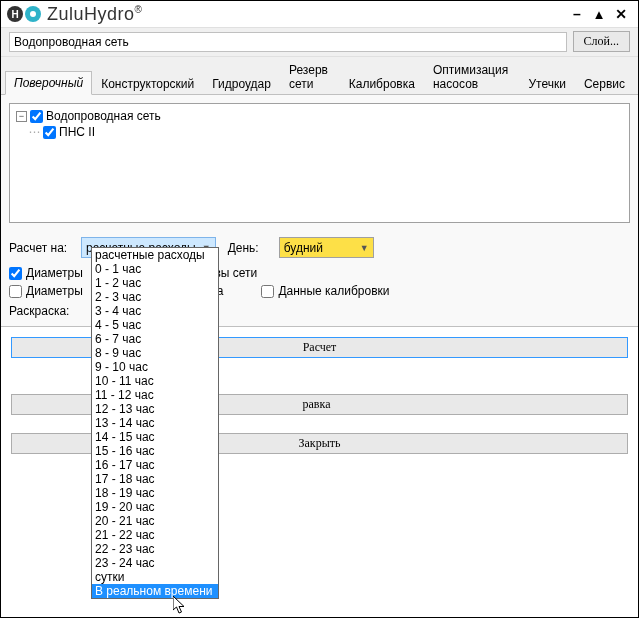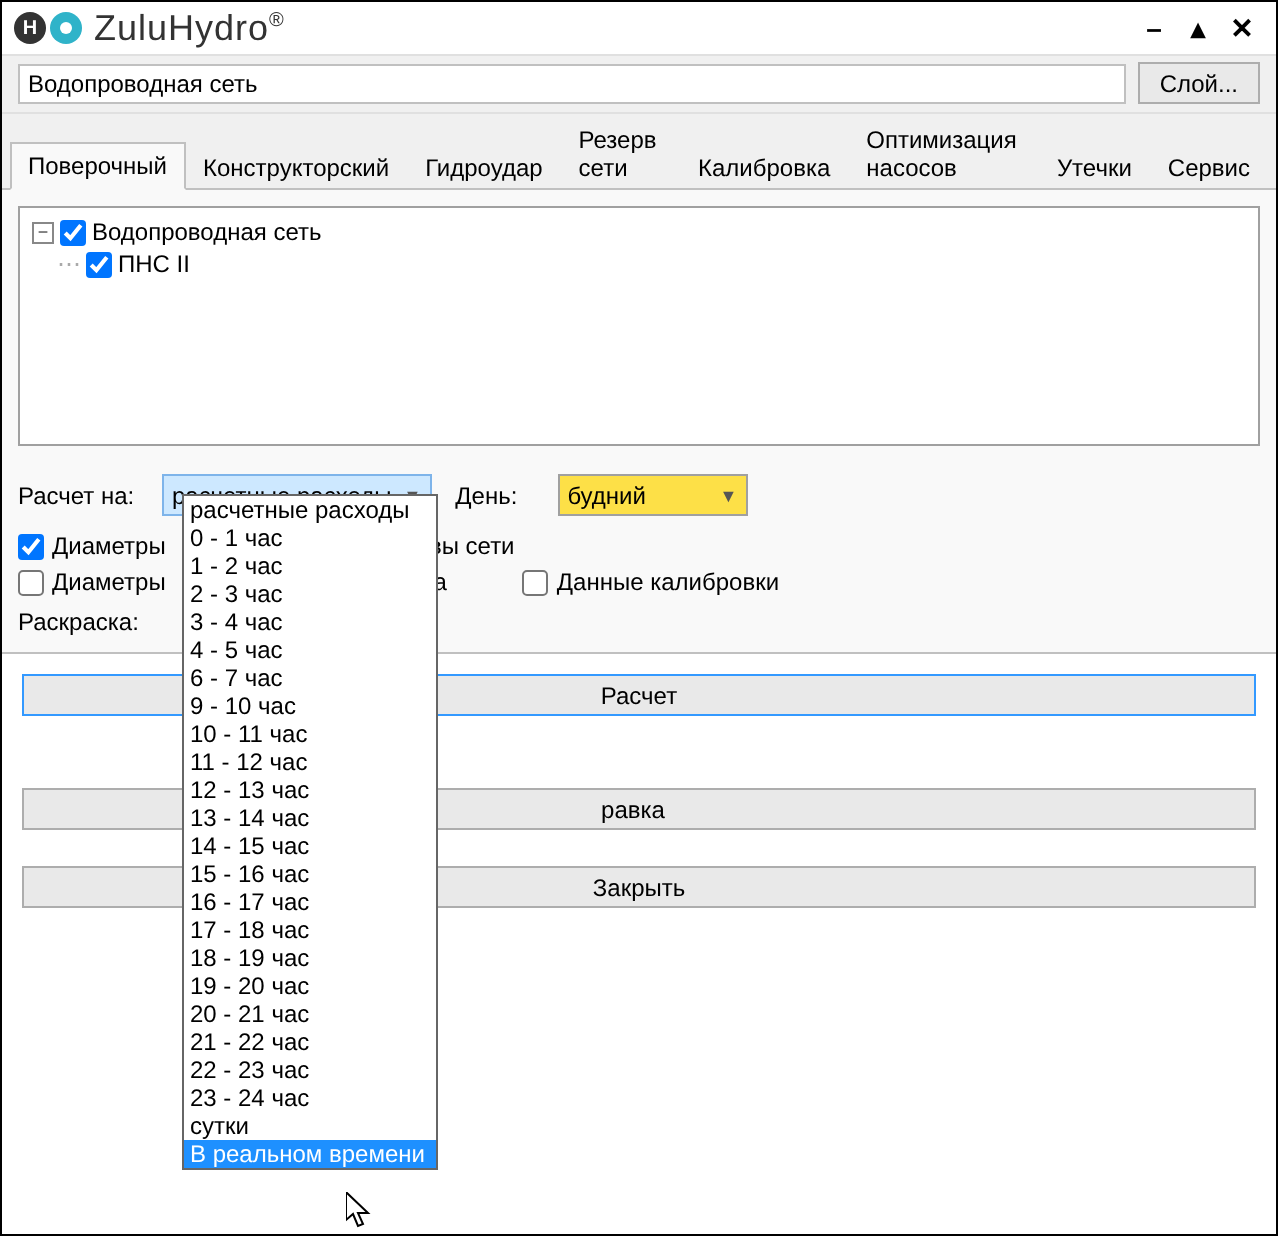--- a/index.html
+++ b/index.html
@@ -47,21 +47,21 @@
     padding: 2px 4px;
     height: 20px;
     line-height: 14px;
   }
   .btn {
     background: #e9e9e9;
     border: 1px solid #adadad;
     padding: 2px 10px;
     height: 21px;
     font-size: 12px;
-    font-family: Liberation Sans, sans-serif;
+    font-family: Liberation Serif, serif;
     cursor: default;
   }
   .tabs {
     display: flex;
     background: #f0f0f0;
     padding: 0 4px;
     border-bottom: 1px solid #c0c0c0;
     align-items: flex-end;
   }
   .tab {
@@ -70,20 +70,21 @@
     border: 1px solid transparent;
     border-bottom: none;
     cursor: default;
     position: relative;
     top: 1px;
   }
   .tab.active {
     background: #f9f9f9;
     border-color: #c0c0c0;
     border-bottom: 1px solid #f9f9f9;
+    font-style: italic;
   }
   .panel {
     background: #f9f9f9;
     padding: 8px;
     border-bottom: 1px solid #c0c0c0;
   }
   .tree-box {
     background: #fff;
     border: 1px solid #a0a0a0;
     height: 120px;
@@ -244,20 +245,21 @@
 </div>
 
 <div class="dropdown-list" id="dropdown">
     <div class="opt">расчетные расходы</div>
     <div class="opt">0 - 1 час</div>
     <div class="opt">1 - 2 час</div>
     <div class="opt">2 - 3 час</div>
     <div class="opt">3 - 4 час</div>
     <div class="opt">4 - 5 час</div>
     <div class="opt">6 - 7 час</div>
+    <div class="opt">8 - 9 час</div>
     <div class="opt">9 - 10 час</div>
     <div class="opt">10 - 11 час</div>
     <div class="opt">11 - 12 час</div>
     <div class="opt">12 - 13 час</div>
     <div class="opt">13 - 14 час</div>
     <div class="opt">14 - 15 час</div>
     <div class="opt">15 - 16 час</div>
     <div class="opt">16 - 17 час</div>
     <div class="opt">17 - 18 час</div>
     <div class="opt">18 - 19 час</div>

